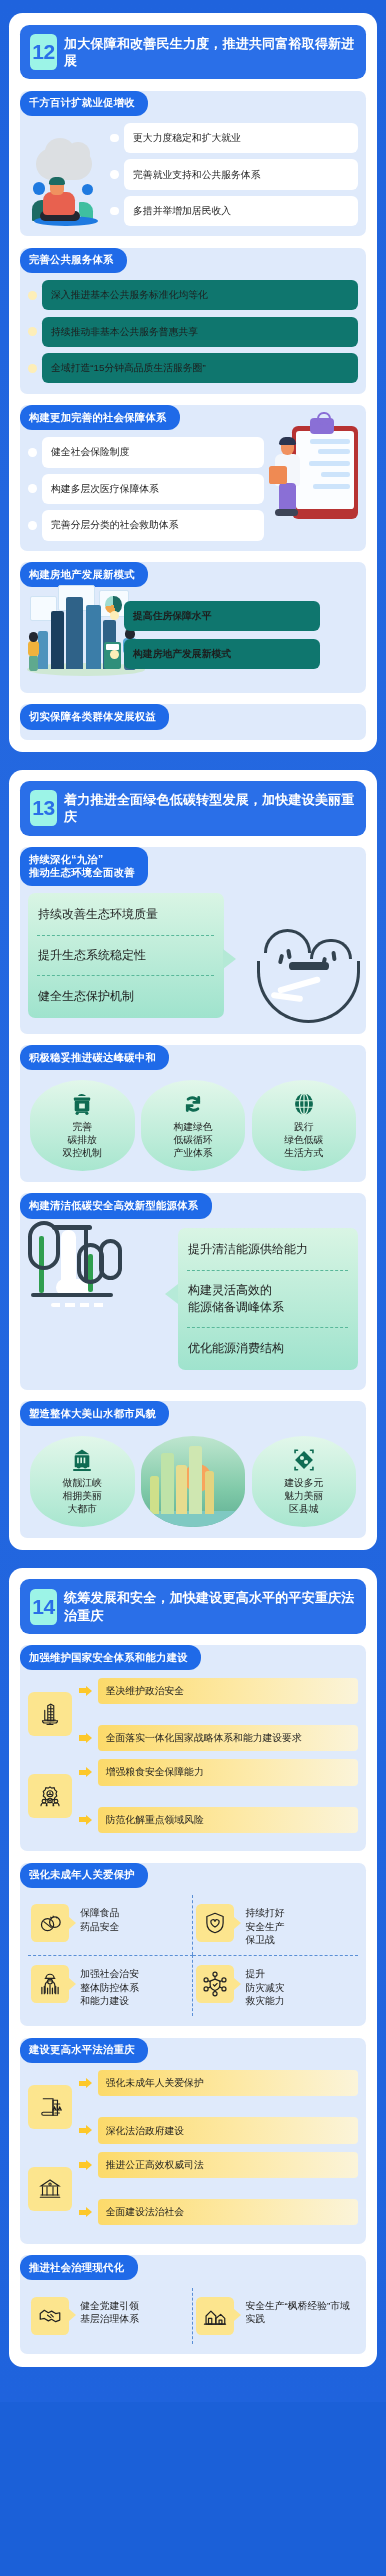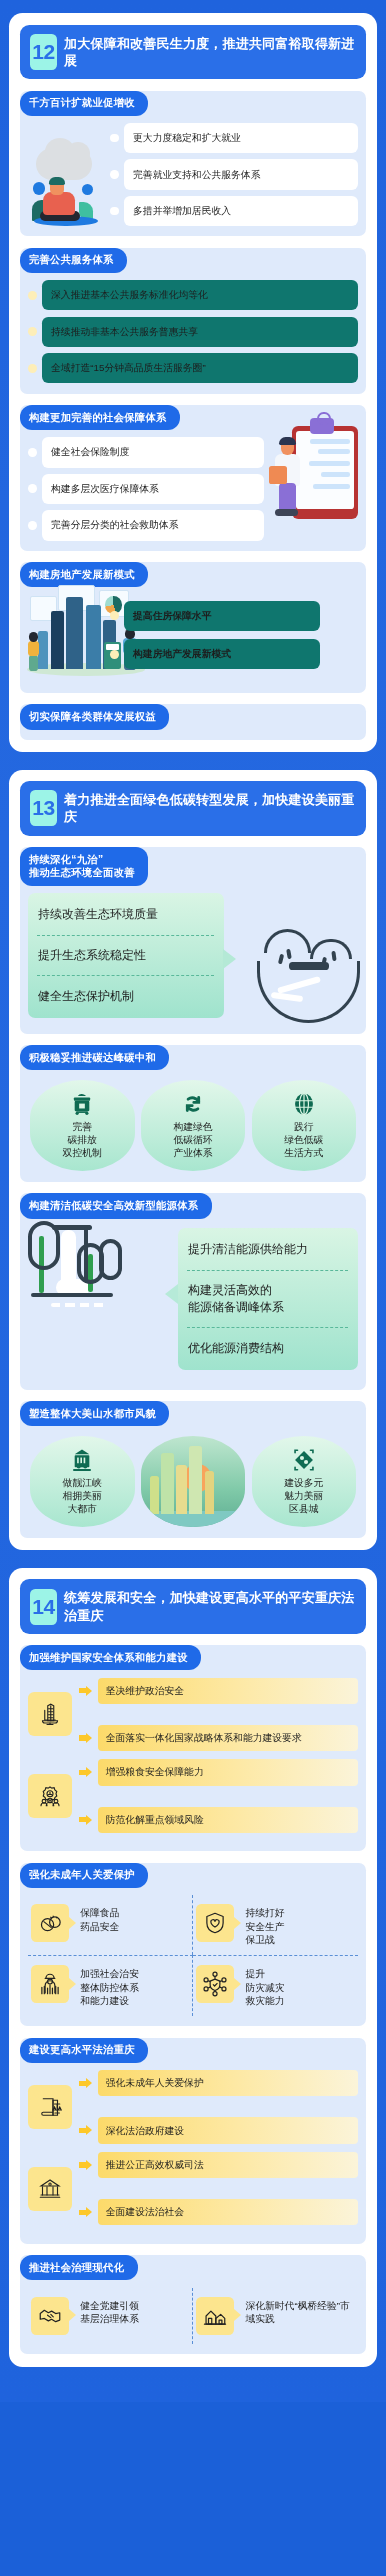--- a/index.html
+++ b/index.html
@@ -784,21 +784,21 @@
         <div class="qcell">
           <div class="qicon">
             <svg class="qi" viewBox="0 0 64 64" fill="none" stroke="#222" stroke-width="3" stroke-linecap="round" stroke-linejoin="round">
               <path d="M10 32 22 20l12 12v20H10z"></path>
               <path d="M34 38 46 28l10 10v14H34z"></path>
               <rect x="16" y="38" width="8" height="14"></rect>
               <rect x="42" y="42" width="7" height="10"></rect>
               <path d="M6 52h52"></path>
             </svg>
           </div>
-          <div class="qlabel" style="white-space:pre-line">深化新时代“枫桥经验”市域实践</div>
+          <div class="qlabel" style="white-space:pre-line">安全生产“枫桥经验”市域实践</div>
         </div>
       </div>
     </div>
   </div>
 </div>
 
 </div>
 
 
 </body></html>

